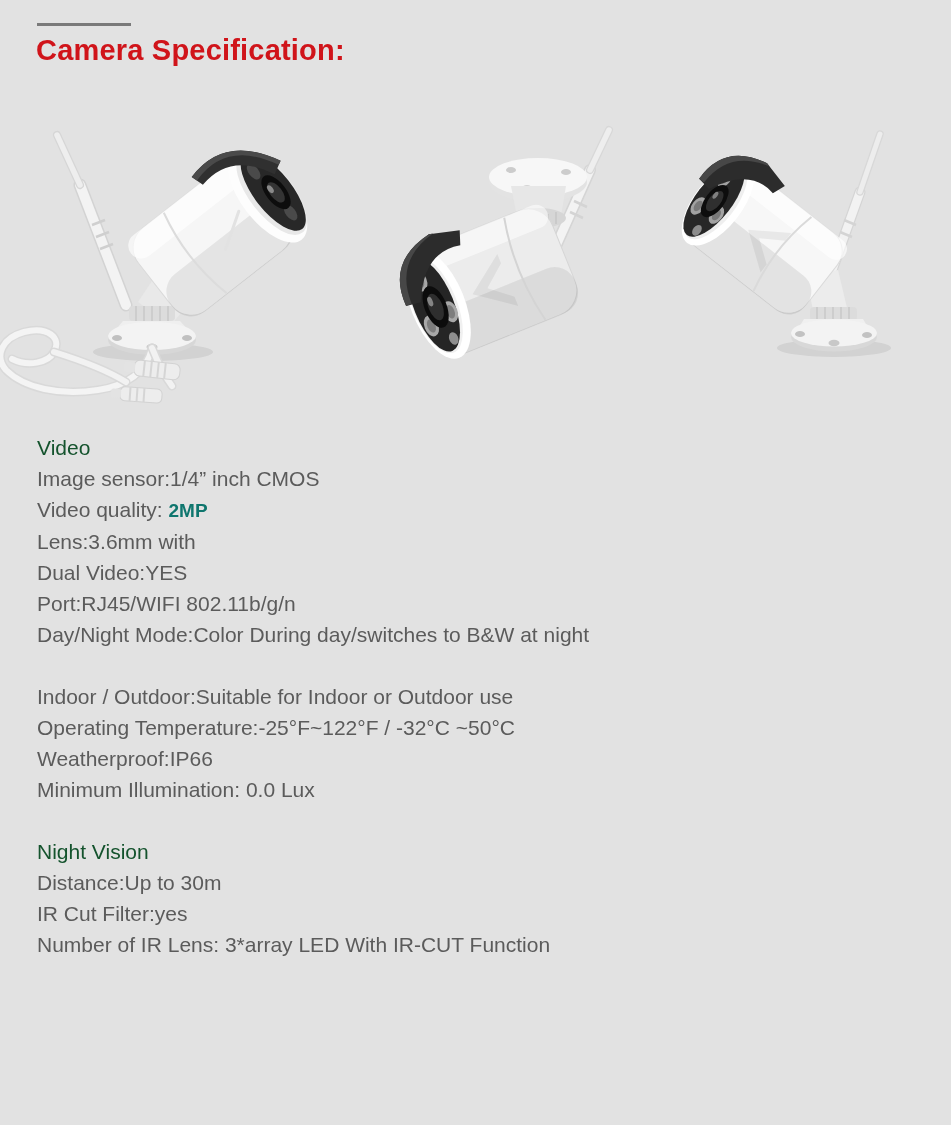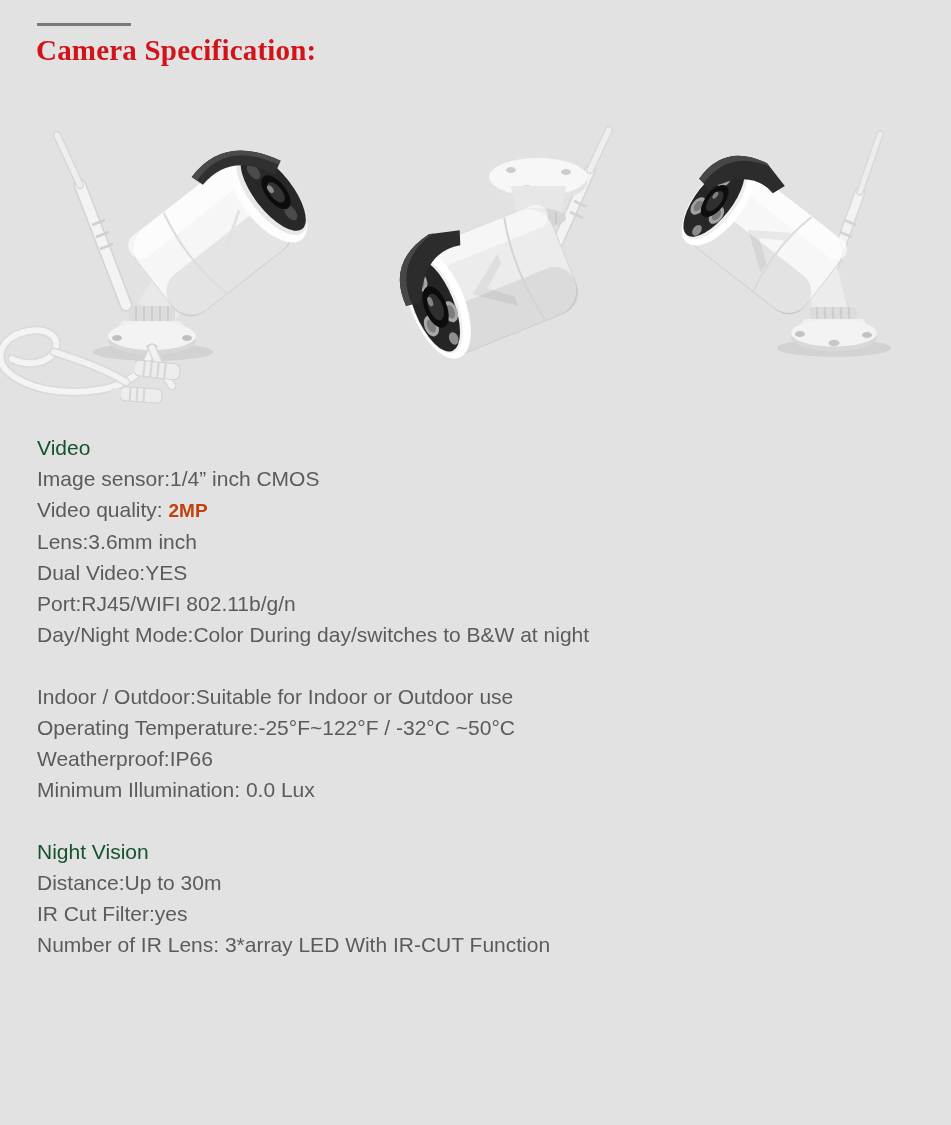--- a/index.html
+++ b/index.html
@@ -17,21 +17,20 @@
     width: 94px; height: 3px;
     background: #7a7a7a;
   }
   .page-title {
     position: absolute;
     left: 36px; top: 34px;
     font-size: 29px;
     font-weight: 700;
     color: #d0141a;
     letter-spacing: 0.2px;
-    font-family: Liberation Serif, serif;
   }
   .hero {
     position: absolute;
     left: 0; top: 100px;
     width: 951px; height: 330px;
   }
   .hero svg { display: block; }
   .spec-sections {
     position: absolute;
     left: 37px; top: 432px;
@@ -45,21 +44,21 @@
     font-weight: 400;
   }
   .spec-line {
     font-size: 21px;
     line-height: 31px;
     color: #5b5b5b;
     font-weight: 400;
   }
   .seg-bold {
     font-weight: 700;
-    color: #c2410c;
+    color: #0f766e;
     font-size: 19px;
   }
 </style>
 </head>
 <body>
 
 <div class="page">
 
   <div class="title-rule"></div>
   <div class="page-title">Camera Specification:</div>
@@ -206,21 +205,21 @@
       </g>
 
     </svg>
   </div>
 
   <div class="spec-sections">
       <div class="spec-section">
         <div class="sec-heading">Video</div>
         <div class="spec-line"><span>Image sensor:1/4”  inch CMOS</span></div>
         <div class="spec-line"><span>Video quality: </span><span class="seg-bold">2MP</span></div>
-        <div class="spec-line"><span>Lens:3.6mm inch</span></div>
+        <div class="spec-line"><span>Lens:3.6mm with</span></div>
         <div class="spec-line"><span>Dual Video:YES</span></div>
         <div class="spec-line"><span>Port:RJ45/WIFI 802.11b/g/n</span></div>
         <div class="spec-line"><span>Day/Night Mode:Color During day/switches to B&amp;W at night</span></div>
       </div>
       <div class="spec-section">
         <div class="spec-line"><span>Indoor / Outdoor:Suitable for Indoor or Outdoor use</span></div>
         <div class="spec-line"><span>Operating Temperature:-25°F~122°F / -32°C ~50°C</span></div>
         <div class="spec-line"><span>Weatherproof:IP66</span></div>
         <div class="spec-line"><span>Minimum Illumination: 0.0 Lux</span></div>
       </div>

